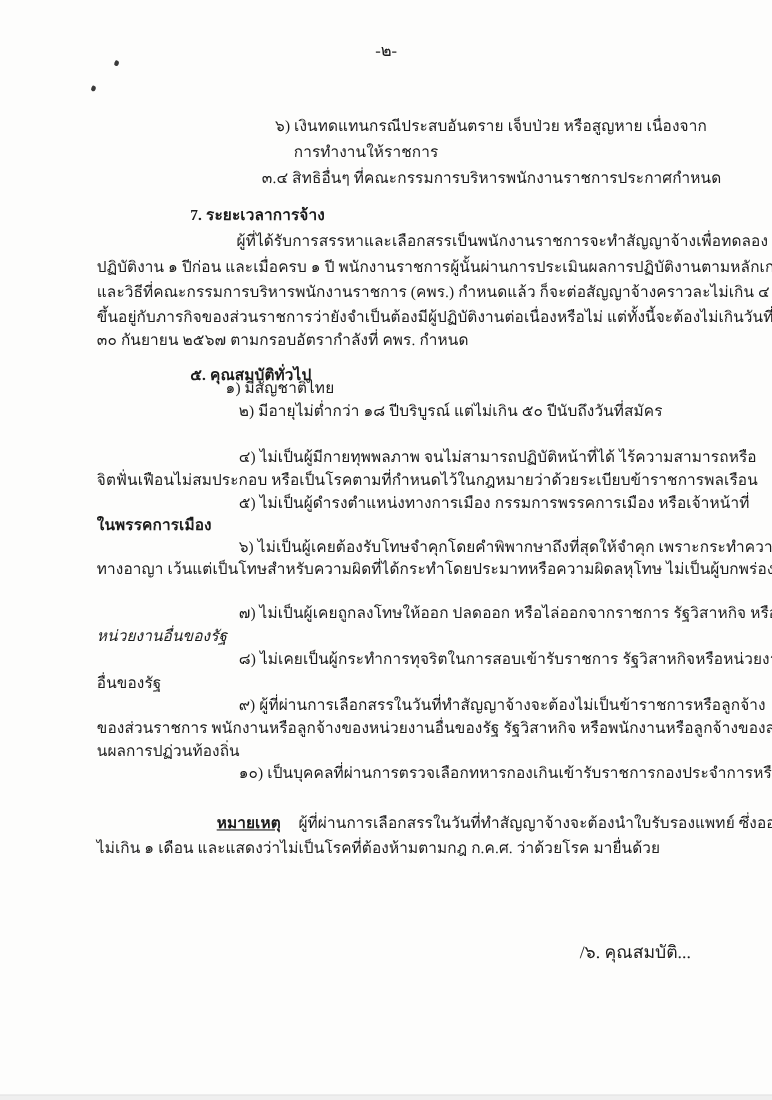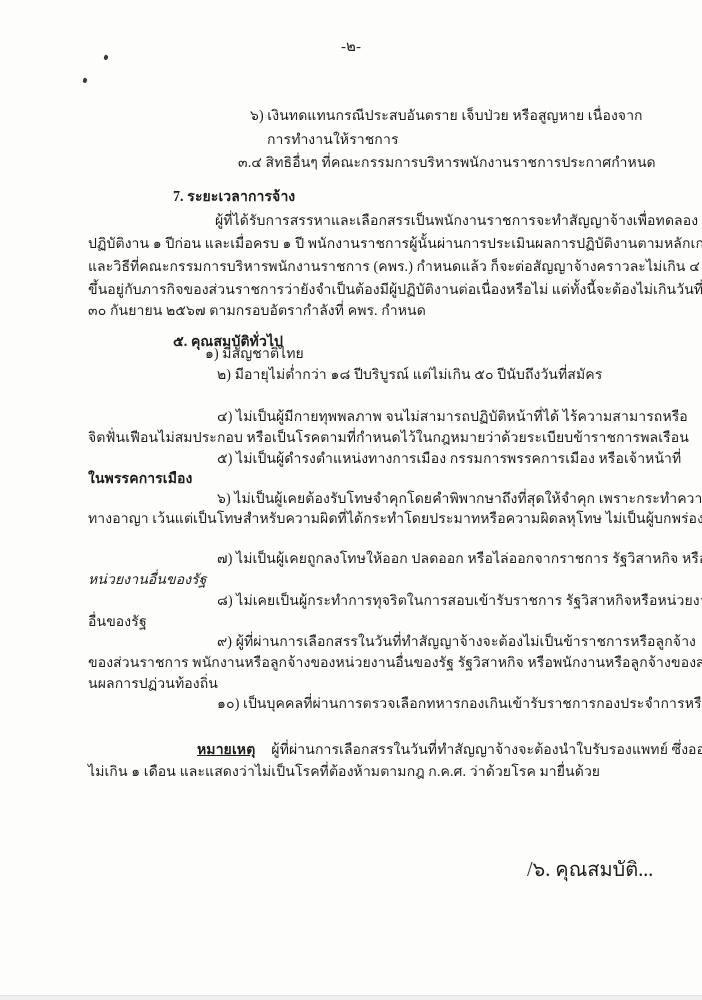--- a/index.html
+++ b/index.html
@@ -50,21 +50,21 @@
     position: absolute;
     left: 0;
     bottom: 0;
     width: 702px;
     height: 4px;
     background: #efefef;
     border-top: 1px solid #e3e3e3;
   }
   .continuation {
     position: absolute;
-    font-size: 20px;
+    font-size: 16px;
     white-space: nowrap;
   }
 </style>
 </head>
 <body>
 
 <div class="page">
 
   <div class="pagenum">-๒-</div>
 

